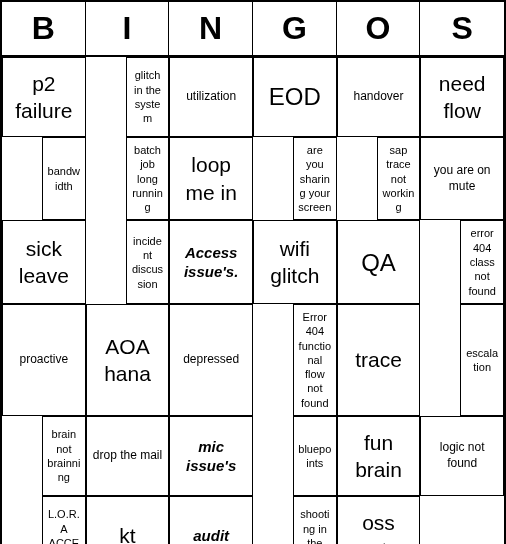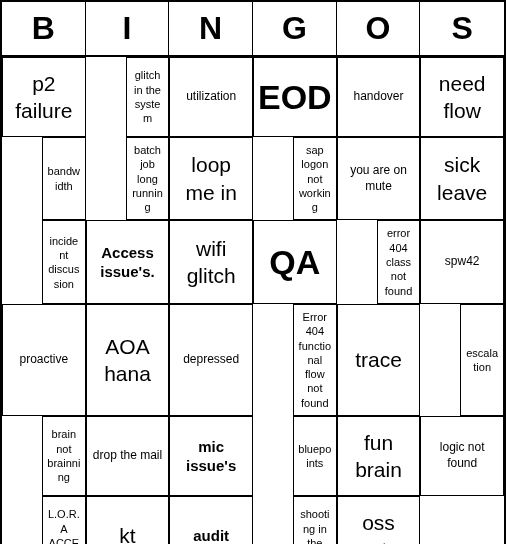--- a/index.html
+++ b/index.html
@@ -43,26 +43,27 @@
       justify-content: center;
       font-size: 12px;
       line-height: 1.3;
       word-break: break-word;
     }
     .bingo-cell.large-text {
       font-size: 21px;
       font-weight: normal;
     }
     .bingo-cell.xlarge-text {
-      font-size: 34px;
-      font-weight: bold;
+      font-size: 24px;
+      font-weight: normal;
     }
     .bingo-cell.medium-text {
       font-size: 15px;
       font-weight: bold;
+      font-style: italic;
     }
     .bingo-cell.small-text {
       font-size: 11px;
       margin-left: 40px;
     }
   </style>
 </head>
 <body>
 
 <div class="bingo-card">
@@ -77,29 +78,29 @@
   <div class="bingo-grid">
   <div class="bingo-cell large-text">p2 failure</div>
       <div class="bingo-cell small-text">glitch in the system</div>
       <div class="bingo-cell">utilization</div>
       <div class="bingo-cell xlarge-text">EOD</div>
       <div class="bingo-cell">handover</div>
       <div class="bingo-cell large-text">need flow</div>
       <div class="bingo-cell small-text">bandwidth</div>
       <div class="bingo-cell small-text">batch job long running</div>
       <div class="bingo-cell large-text">loop me in</div>
-      <div class="bingo-cell small-text">sap logon not working</div>
+      <div class="bingo-cell small-text">are you sharing your screen</div>
+      <div class="bingo-cell small-text">sap trace not working</div>
       <div class="bingo-cell">you are on mute</div>
       <div class="bingo-cell large-text">sick leave</div>
       <div class="bingo-cell small-text">incident discussion</div>
       <div class="bingo-cell medium-text">Access issue's.</div>
       <div class="bingo-cell large-text">wifi glitch</div>
       <div class="bingo-cell xlarge-text">QA</div>
       <div class="bingo-cell small-text">error 404 class not found</div>
-      <div class="bingo-cell">spw42</div>
       <div class="bingo-cell">proactive</div>
       <div class="bingo-cell large-text">AOA hana</div>
       <div class="bingo-cell">depressed</div>
       <div class="bingo-cell small-text">Error 404 functional flow not found</div>
       <div class="bingo-cell large-text">trace</div>
       <div class="bingo-cell small-text">escalation</div>
       <div class="bingo-cell small-text">brain not brainning</div>
       <div class="bingo-cell">drop the mail</div>
       <div class="bingo-cell medium-text">mic issue's</div>
       <div class="bingo-cell small-text">bluepoints</div>

